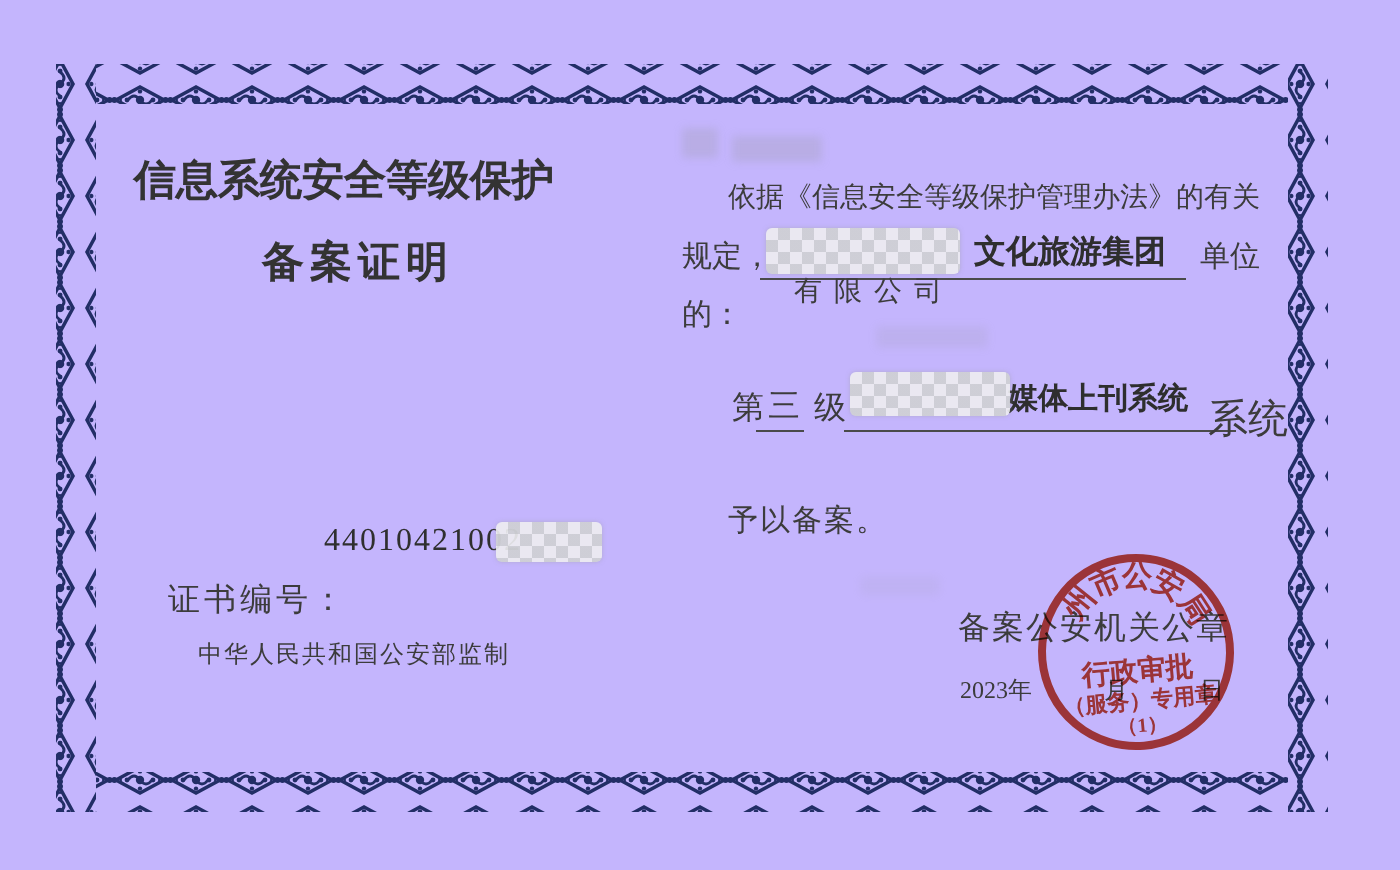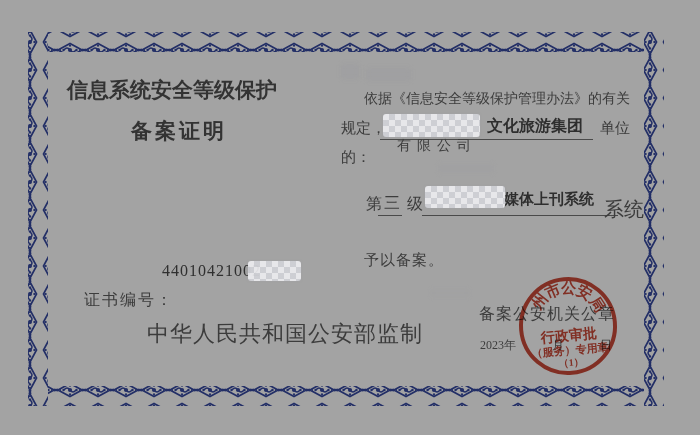--- a/index.html
+++ b/index.html
@@ -1,18 +1,18 @@
 <!DOCTYPE html>
 <html><head>
 <meta charset="utf-8">
 <style>
   html,body{margin:0;padding:0;background:#ffffff;}
   .canvas{
     position:relative;width:700px;height:435px;overflow:hidden;
-    background:#a3a3a3;
+    background:#c4b5fd;
     font-family:"Liberation Serif","DejaVu Serif",serif;
     color:#3c3c3c;
   }
   .abs{position:absolute;white-space:nowrap;}
   
   .title1{left:67px;top:76px;font-size:21px;font-weight:bold;letter-spacing:0px;color:#333;}
   .title2{left:131px;top:117px;font-size:21px;font-weight:bold;letter-spacing:3px;color:#333;}
   
   .rline1{left:364px;top:90px;font-size:14px;letter-spacing:0px;}
   .rl2-prefix{left:341px;top:119px;font-size:15px;}
@@ -22,21 +22,21 @@
   .rline3{left:341px;top:148px;font-size:15px;}
   .g-prefix{left:366px;top:194px;font-size:16px;}
   .g-value{left:384px;top:193px;font-size:16px;}
   .g-mid{left:407px;top:194px;font-size:16px;}
   .sys-name{left:504px;top:190px;font-size:15px;font-weight:600;color:#2e2e2e;}
   .g-suffix{left:604px;top:196px;font-size:20px;}
   .filing{left:364px;top:251px;font-size:15px;letter-spacing:1px;}
   
   .certno-label{left:84px;top:262px;font-size:16px;letter-spacing:2px;margin-top:28px;}
   .certno-value{left:162px;top:262px;font-size:16px;letter-spacing:1px;color:#2f2f2f;}
-  .issuer{left:99px;top:319px;font-size:22px;letter-spacing:1px;margin-left:48px;}
+  .issuer{left:99px;top:319px;font-size:12px;letter-spacing:1px;}
   
   .seal-caption{left:479px;top:304px;font-size:16px;letter-spacing:1px;z-index:2;}
   .date-row{left:480px;top:337px;width:132px;display:flex;justify-content:space-between;
             font-size:12px;z-index:2;}
   
   .uline{position:absolute;border-bottom:1.5px solid #4a4a4a;height:0;}
   .ul-company{left:380px;top:139px;width:213px;}
   .ul-grade{left:378px;top:215px;width:24px;}
   .ul-system{left:422px;top:215px;width:196px;}
   

